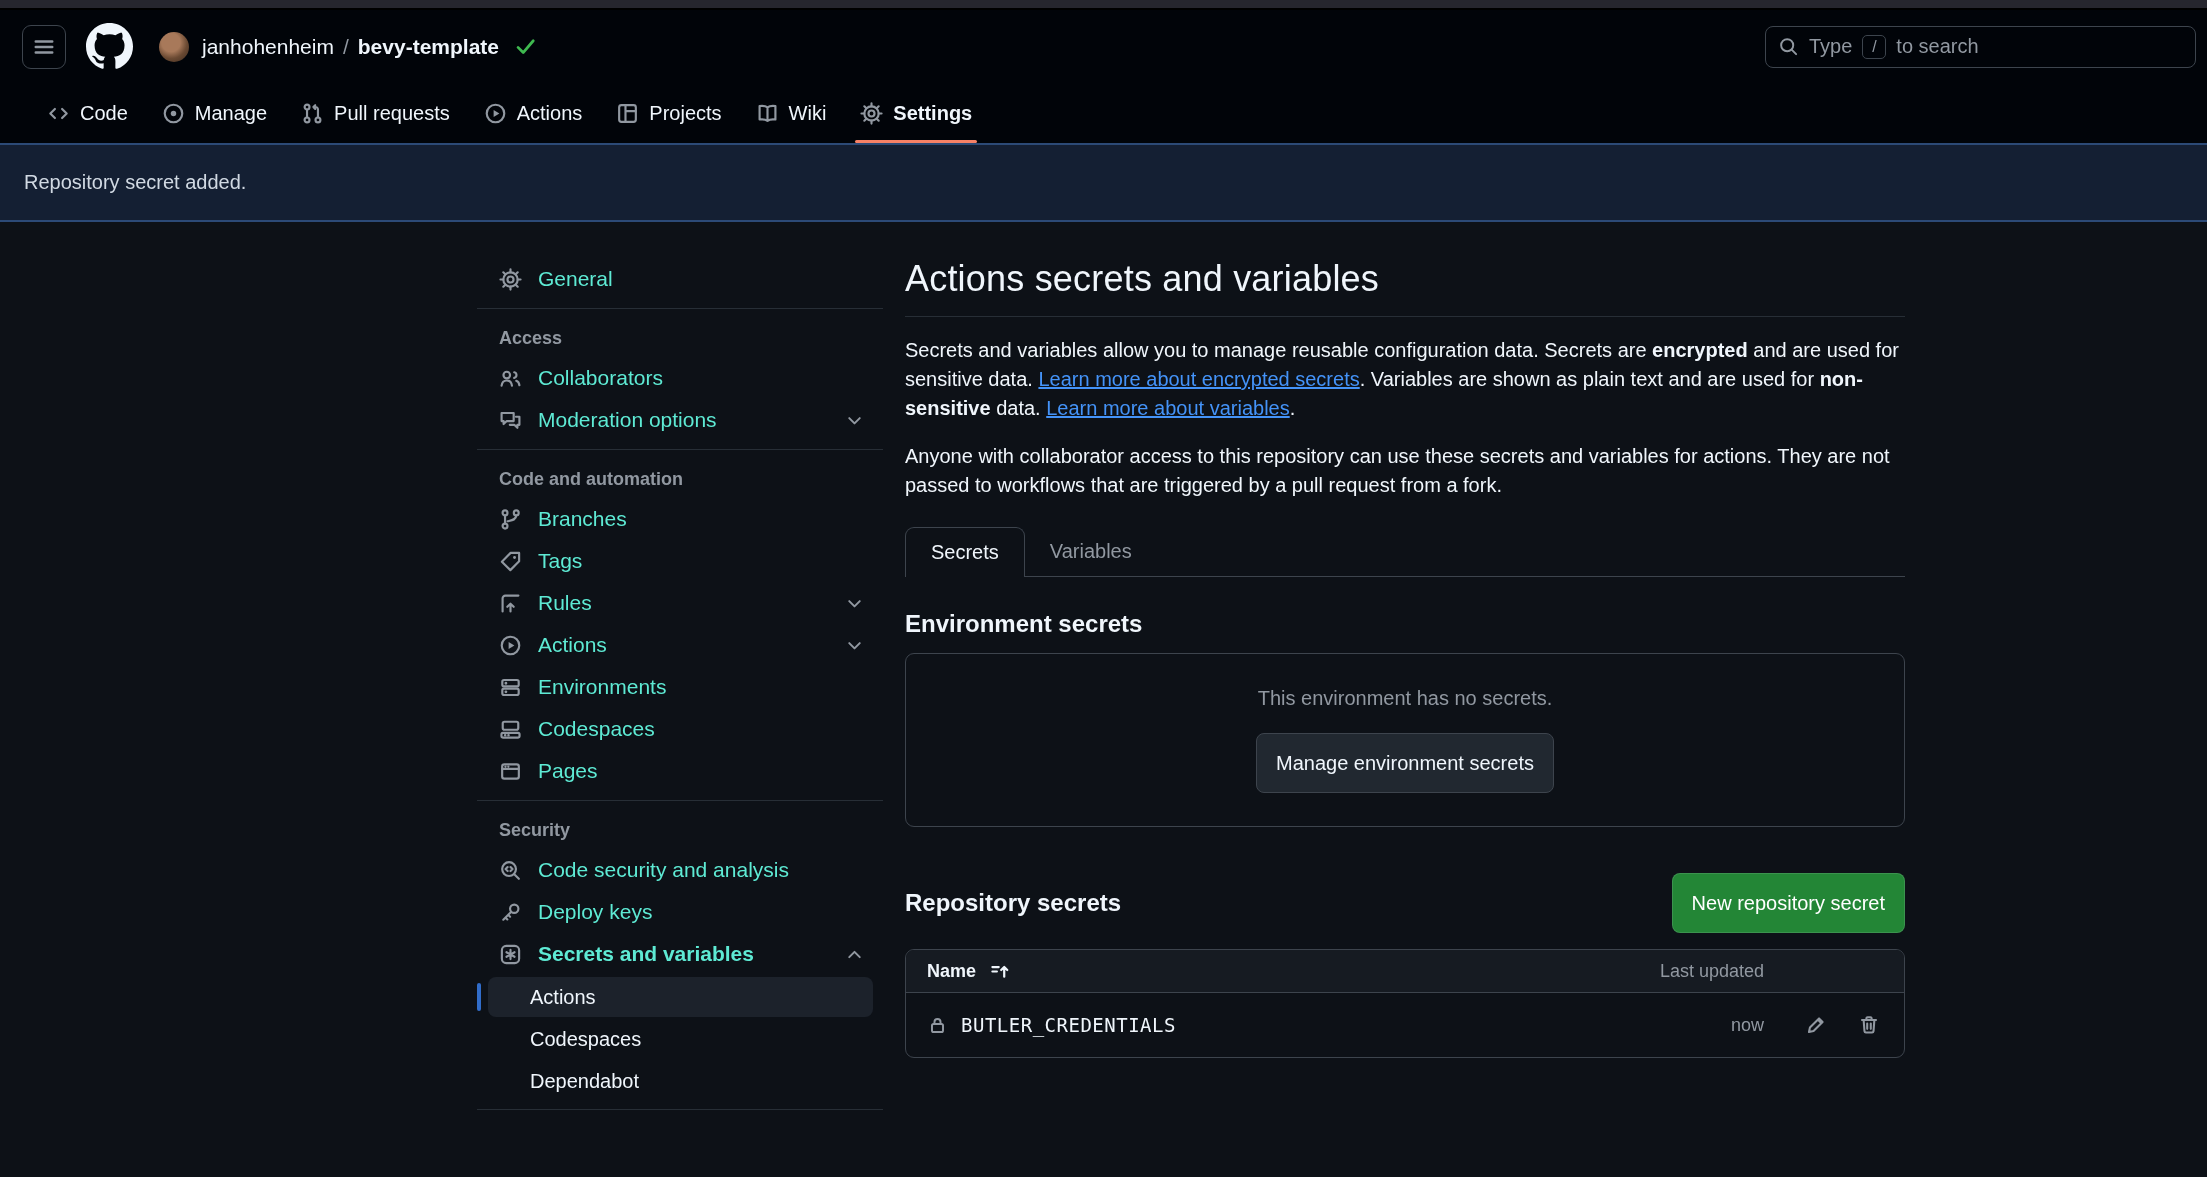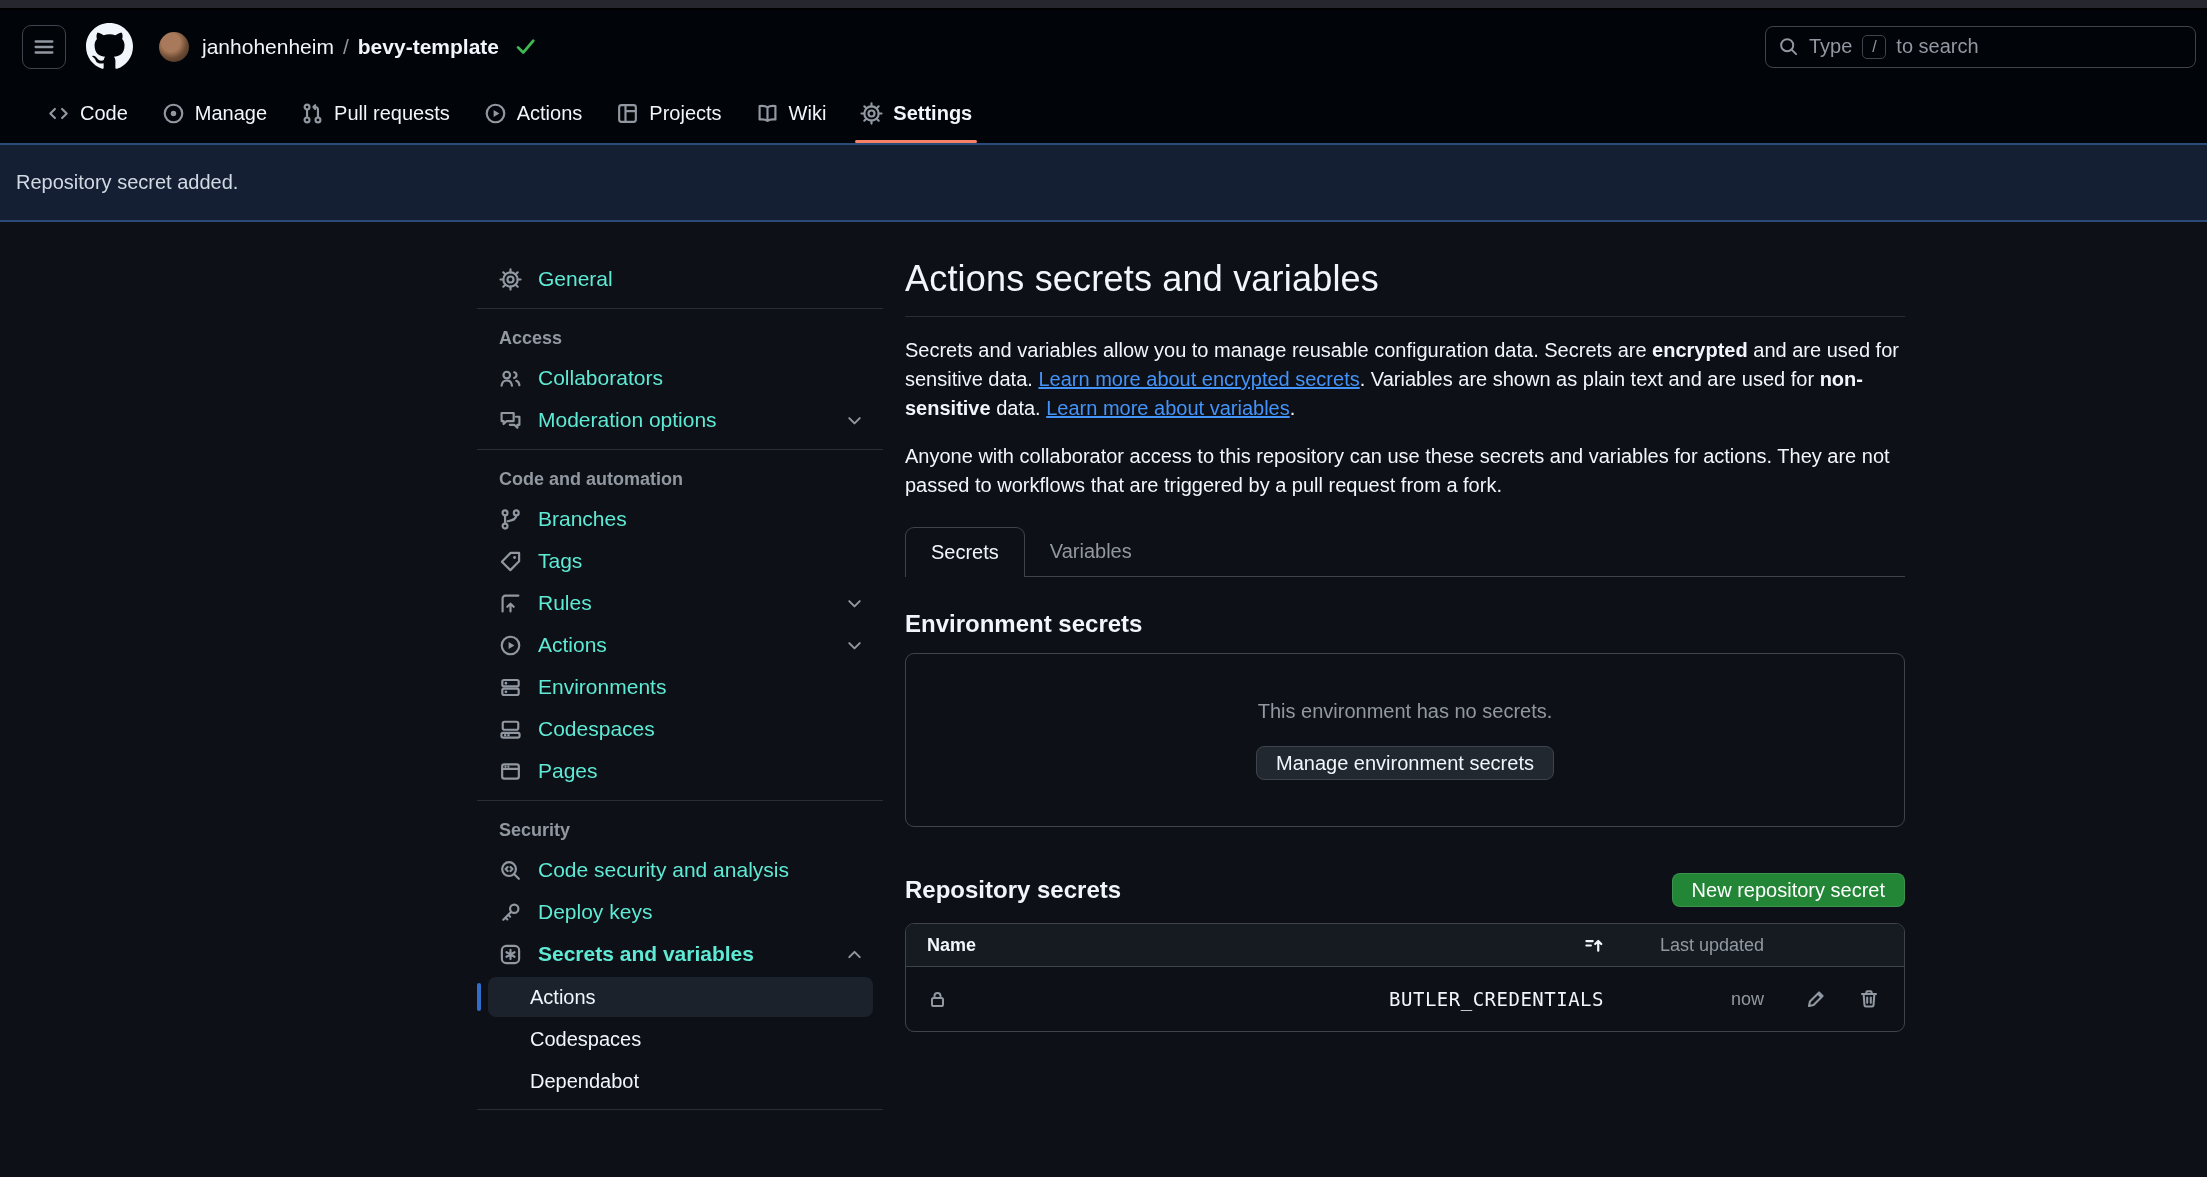--- a/index.html
+++ b/index.html
@@ -37,21 +37,21 @@
   .nav-row { height:60px; display:flex; align-items:stretch; padding-left:8px; }
   .nav-tab { display:flex; align-items:center; gap:10px; padding:0 17px; position:relative;
     font-size:20px; color:#f0f6fc; cursor:pointer; }
   .nav-tab .ico { stroke:#9198a1; }
   .nav-tab.active { font-weight:700; }
   .nav-tab.active::after { content:""; position:absolute; left:12px; right:12px; bottom:0;
     height:3px; border-radius:3px; background:#f78166; }
 
   
   .flash { height:79px; background:#141f33; border-top:2px solid #2c4a77; border-bottom:2px solid #2c4a77;
-    display:flex; align-items:center; padding-left:16px; font-size:20px; color:#d1d9e3; }
+    display:flex; align-items:center; padding-left:24px; font-size:20px; color:#d1d9e3; }
 
   
   .layout { display:flex; padding:36px 0 0 477px; align-items:flex-start; }
 
   
   .sidebar { width:406px; flex:none; }
   .side-item { height:42px; display:flex; align-items:center; gap:16px; padding:0 10px 0 22px;
     font-size:21px; color:#5eead4; border-radius:8px; cursor:pointer; }
   .side-item .ico, .chev { flex:none; }
   .side-item .lbl { white-space:nowrap; }
@@ -76,30 +76,30 @@
 
   .tabnav { margin-top:27px; display:flex; border-bottom:1px solid #3d444d; }
   .tab { padding:13px 25px; font-size:20px; color:#9198a1; cursor:pointer; }
   .tab.active { color:#f0f6fc; background:#0d1117; border:1px solid #3d444d; border-bottom:none;
     border-radius:9px 9px 0 0; margin-bottom:-1px; }
 
   .sec-heading { font-size:24px; font-weight:700; margin-top:33px; }
   .env-box { margin-top:15px; border:1px solid #3d444d; border-radius:9px; height:174px;
     display:flex; flex-direction:column; align-items:center; justify-content:center; gap:23px; }
   .env-empty { color:#9198a1; font-size:20px; }
-  .btn { display:inline-flex; align-items:center; justify-content:center; height:34px; padding:16px 19px;
+  .btn { display:inline-flex; align-items:center; justify-content:center; height:60px; padding:16px 19px;
     border-radius:8px; font-size:20px; font-weight:500; cursor:pointer; border:1px solid #3d444d;
     background:#212830; color:#f0f6fc; font-family:"Liberation Sans",sans-serif; }
   .btn.primary { background:#238636; border-color:rgba(240,246,252,.12); color:#ffffff; }
 
   .repo-head { margin-top:46px; display:flex; align-items:center; justify-content:space-between; }
   .table { margin-top:16px; border:1px solid #3d444d; border-radius:9px; overflow:hidden; }
   .t-head, .t-row { display:grid; grid-template-columns:1fr 160px 140px; align-items:center; }
   .t-head { height:43px; background:#161b22; border-bottom:1px solid #3d444d; }
-  .name-cell { display:flex; align-items:center; gap:13px; padding-left:21px;justify-content:space-between; }
+  .name-cell { display:flex; align-items:center; gap:13px; padding-left:21px; }
   .t-head .name-cell { font-size:18px; font-weight:700; }
   .upd-cell { text-align:right; font-size:18px; color:#9198a1; }
   .t-row { height:64px; }
   .secret-name { font-family:"DejaVu Sans Mono", monospace; font-size:19px; letter-spacing:.5px; }
   .act-cell { display:flex; justify-content:flex-end; align-items:center; gap:31px; padding-right:24px; }
   .icon-btn { background:none; border:none; cursor:pointer; padding:0; }
 </style>
 </head>
 <body>
 

